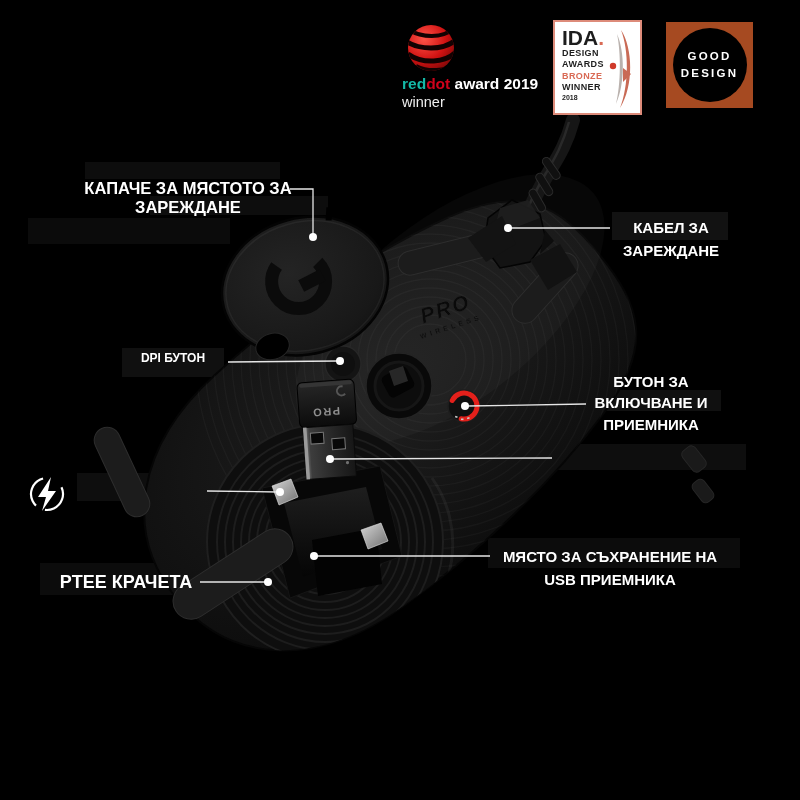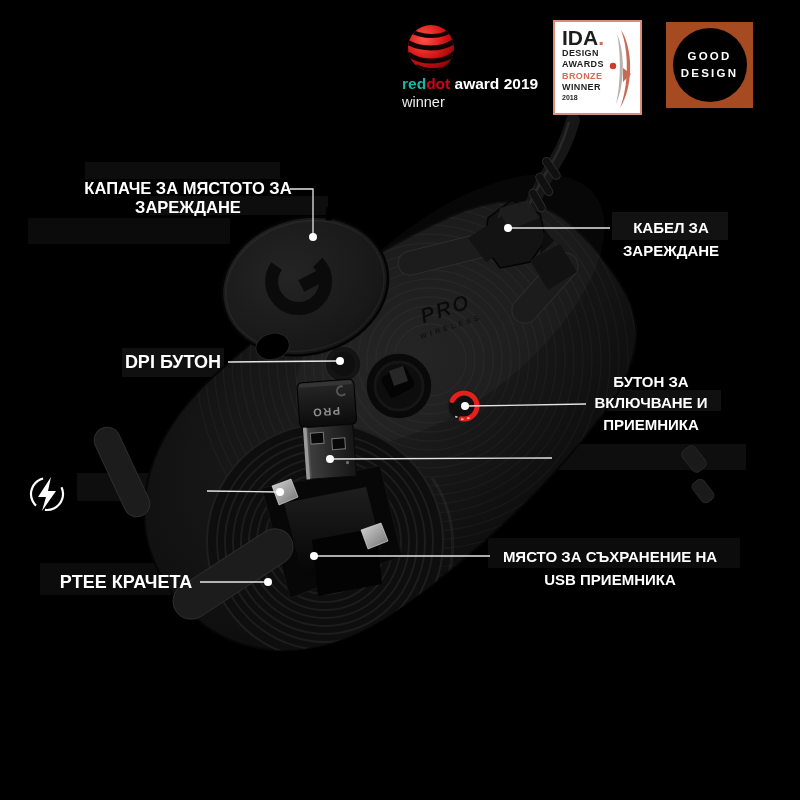--- a/index.html
+++ b/index.html
@@ -281,21 +281,21 @@
   <div class="lbl" style="left:188px;top:179px;transform:translateX(-50%);font-size:16.5px;line-height:1.18;">
     <span class="ln">КАПАЧЕ ЗА МЯСТОТО ЗА</span>
     <span class="ln">ЗАРЕЖДАНЕ</span>
   </div>
 
   <div class="lbl" style="left:671px;top:217px;transform:translateX(-50%);line-height:1.5;">
     <span class="ln">КАБЕЛ ЗА</span>
     <span class="ln">ЗАРЕЖДАНЕ</span>
   </div>
 
-  <div class="lbl" style="left:173px;top:351px;transform:translateX(-50%);font-size:18px;">
+  <div class="lbl" style="left:173px;top:351px;transform:translateX(-50%);font-size:12px;">
     <span class="ln">DPI БУТОН</span>
   </div>
 
   <div class="lbl" style="left:651px;top:371px;transform:translateX(-50%);line-height:1.42;">
     <span class="ln">БУТОН ЗА</span>
     <span class="ln">ВКЛЮЧВАНЕ И</span>
     <span class="ln">ПРИЕМНИКА</span>
   </div>
 
 

